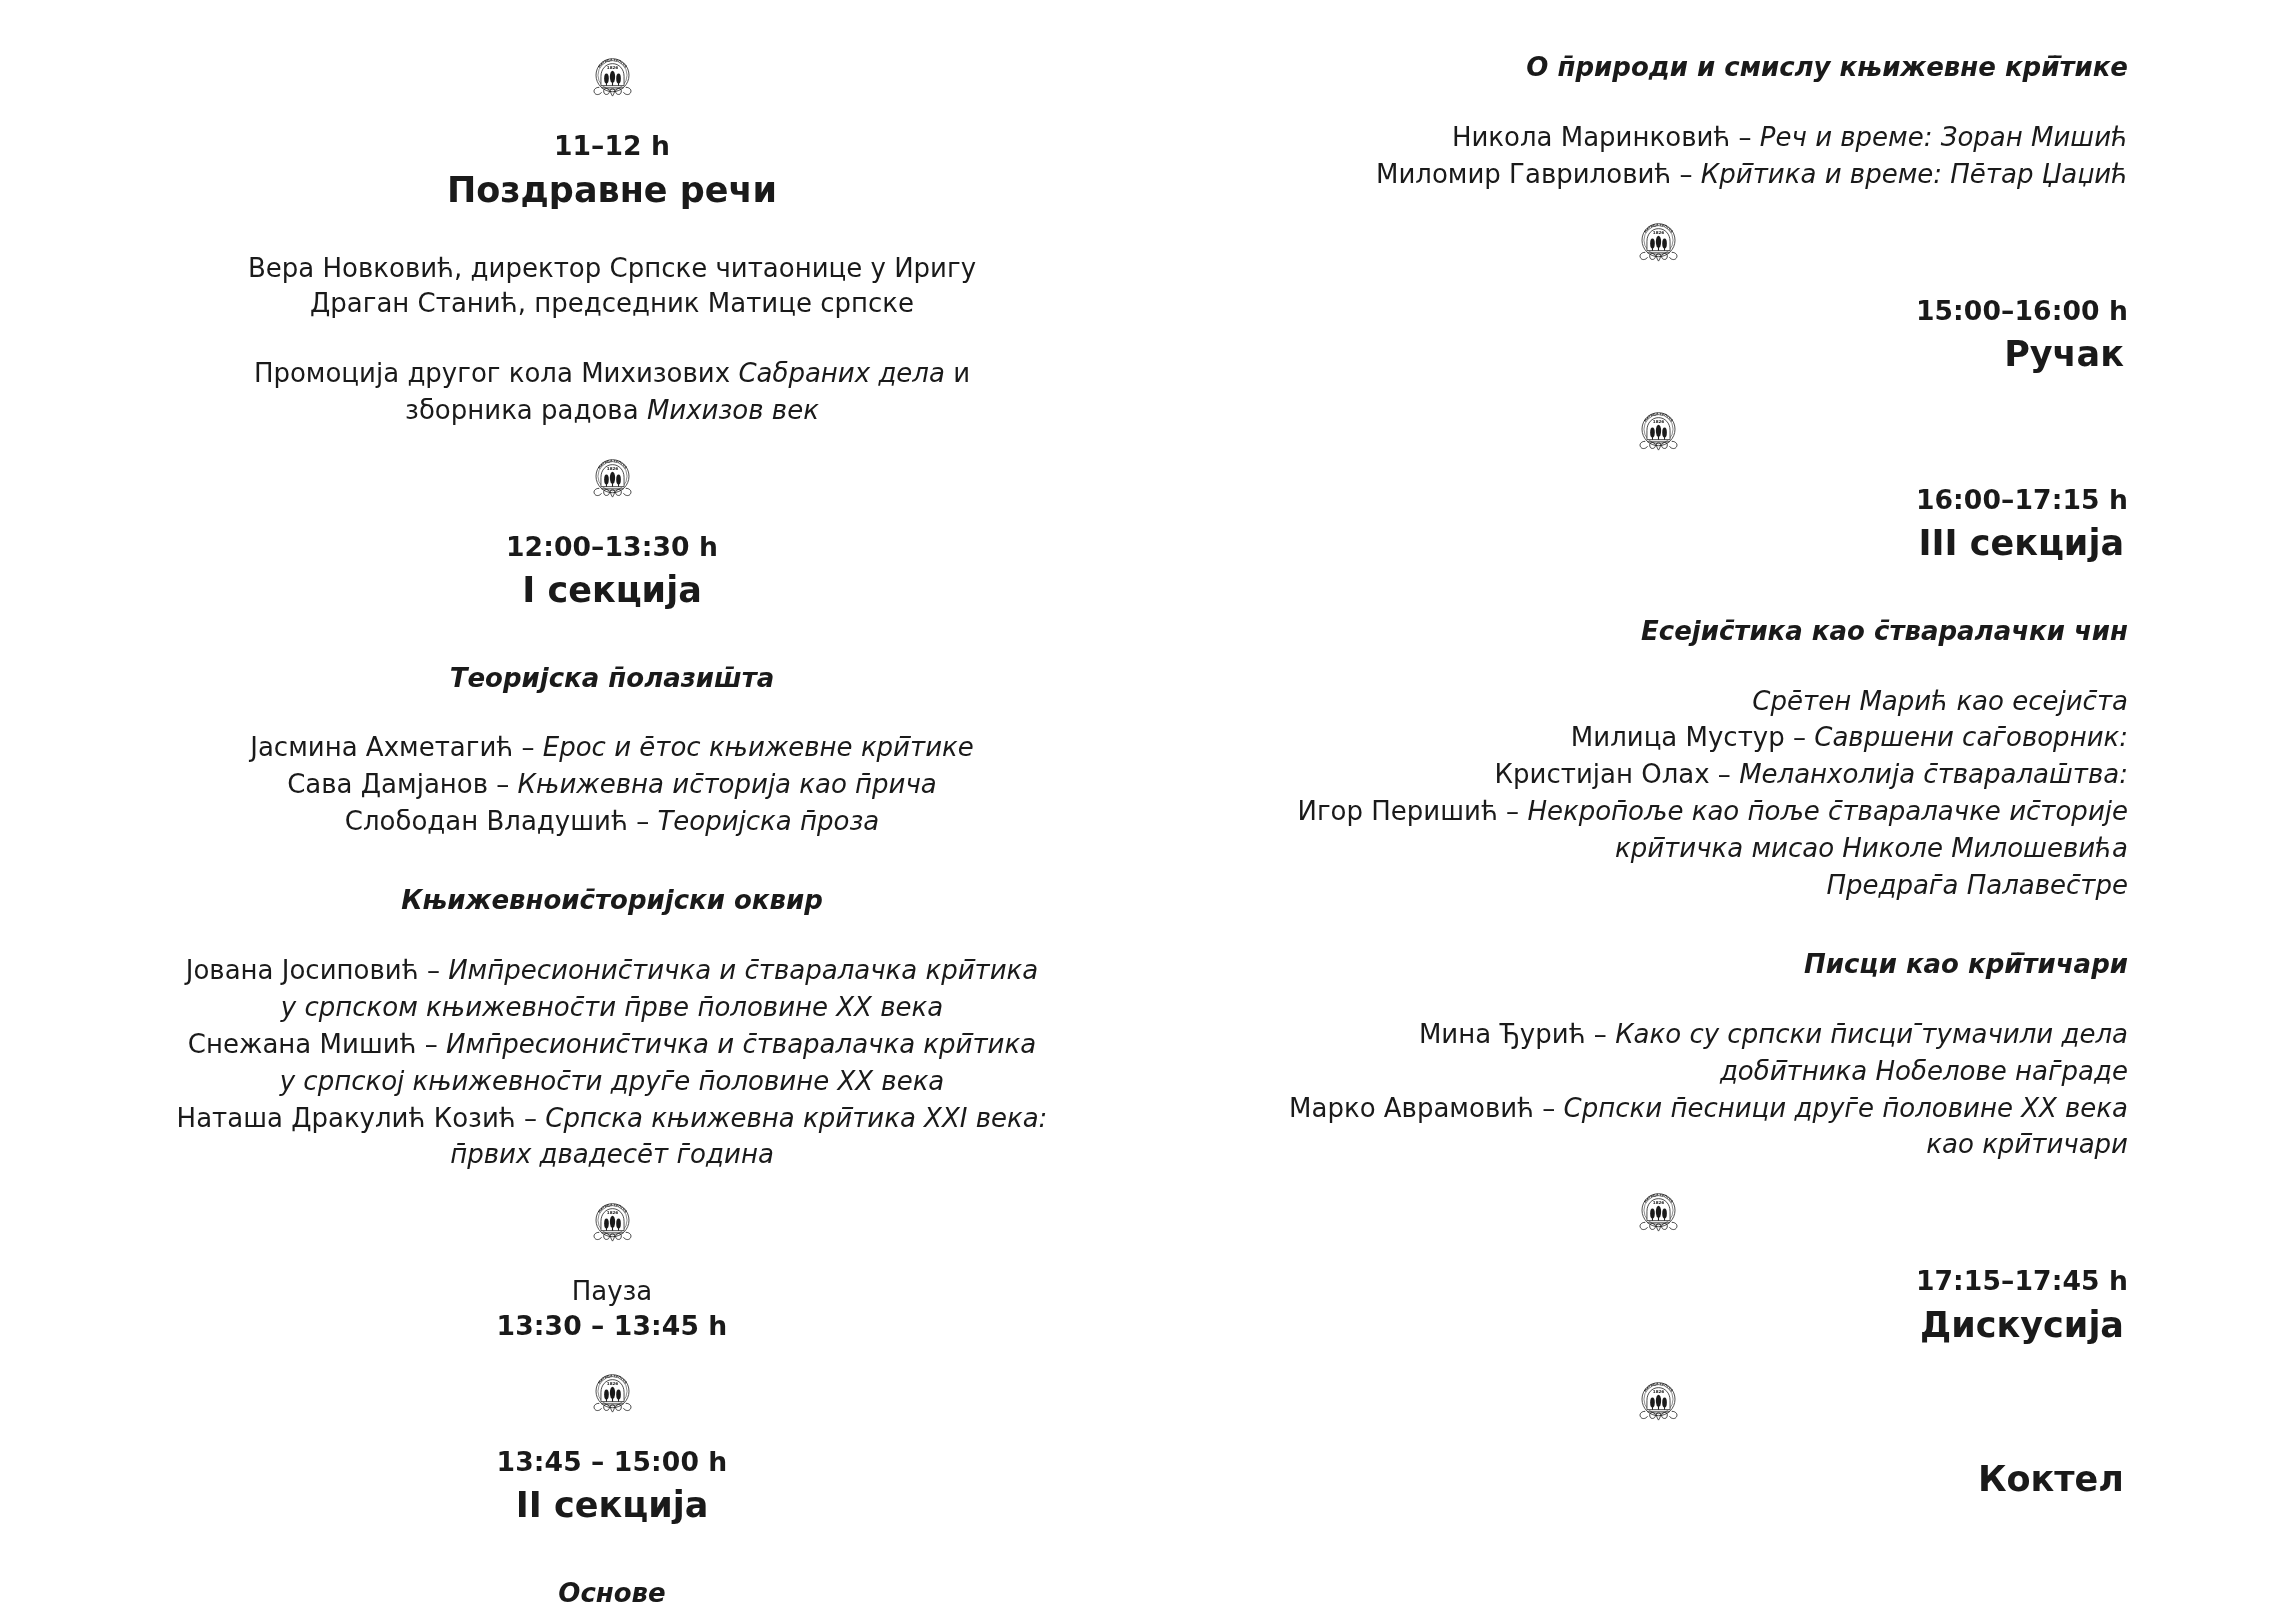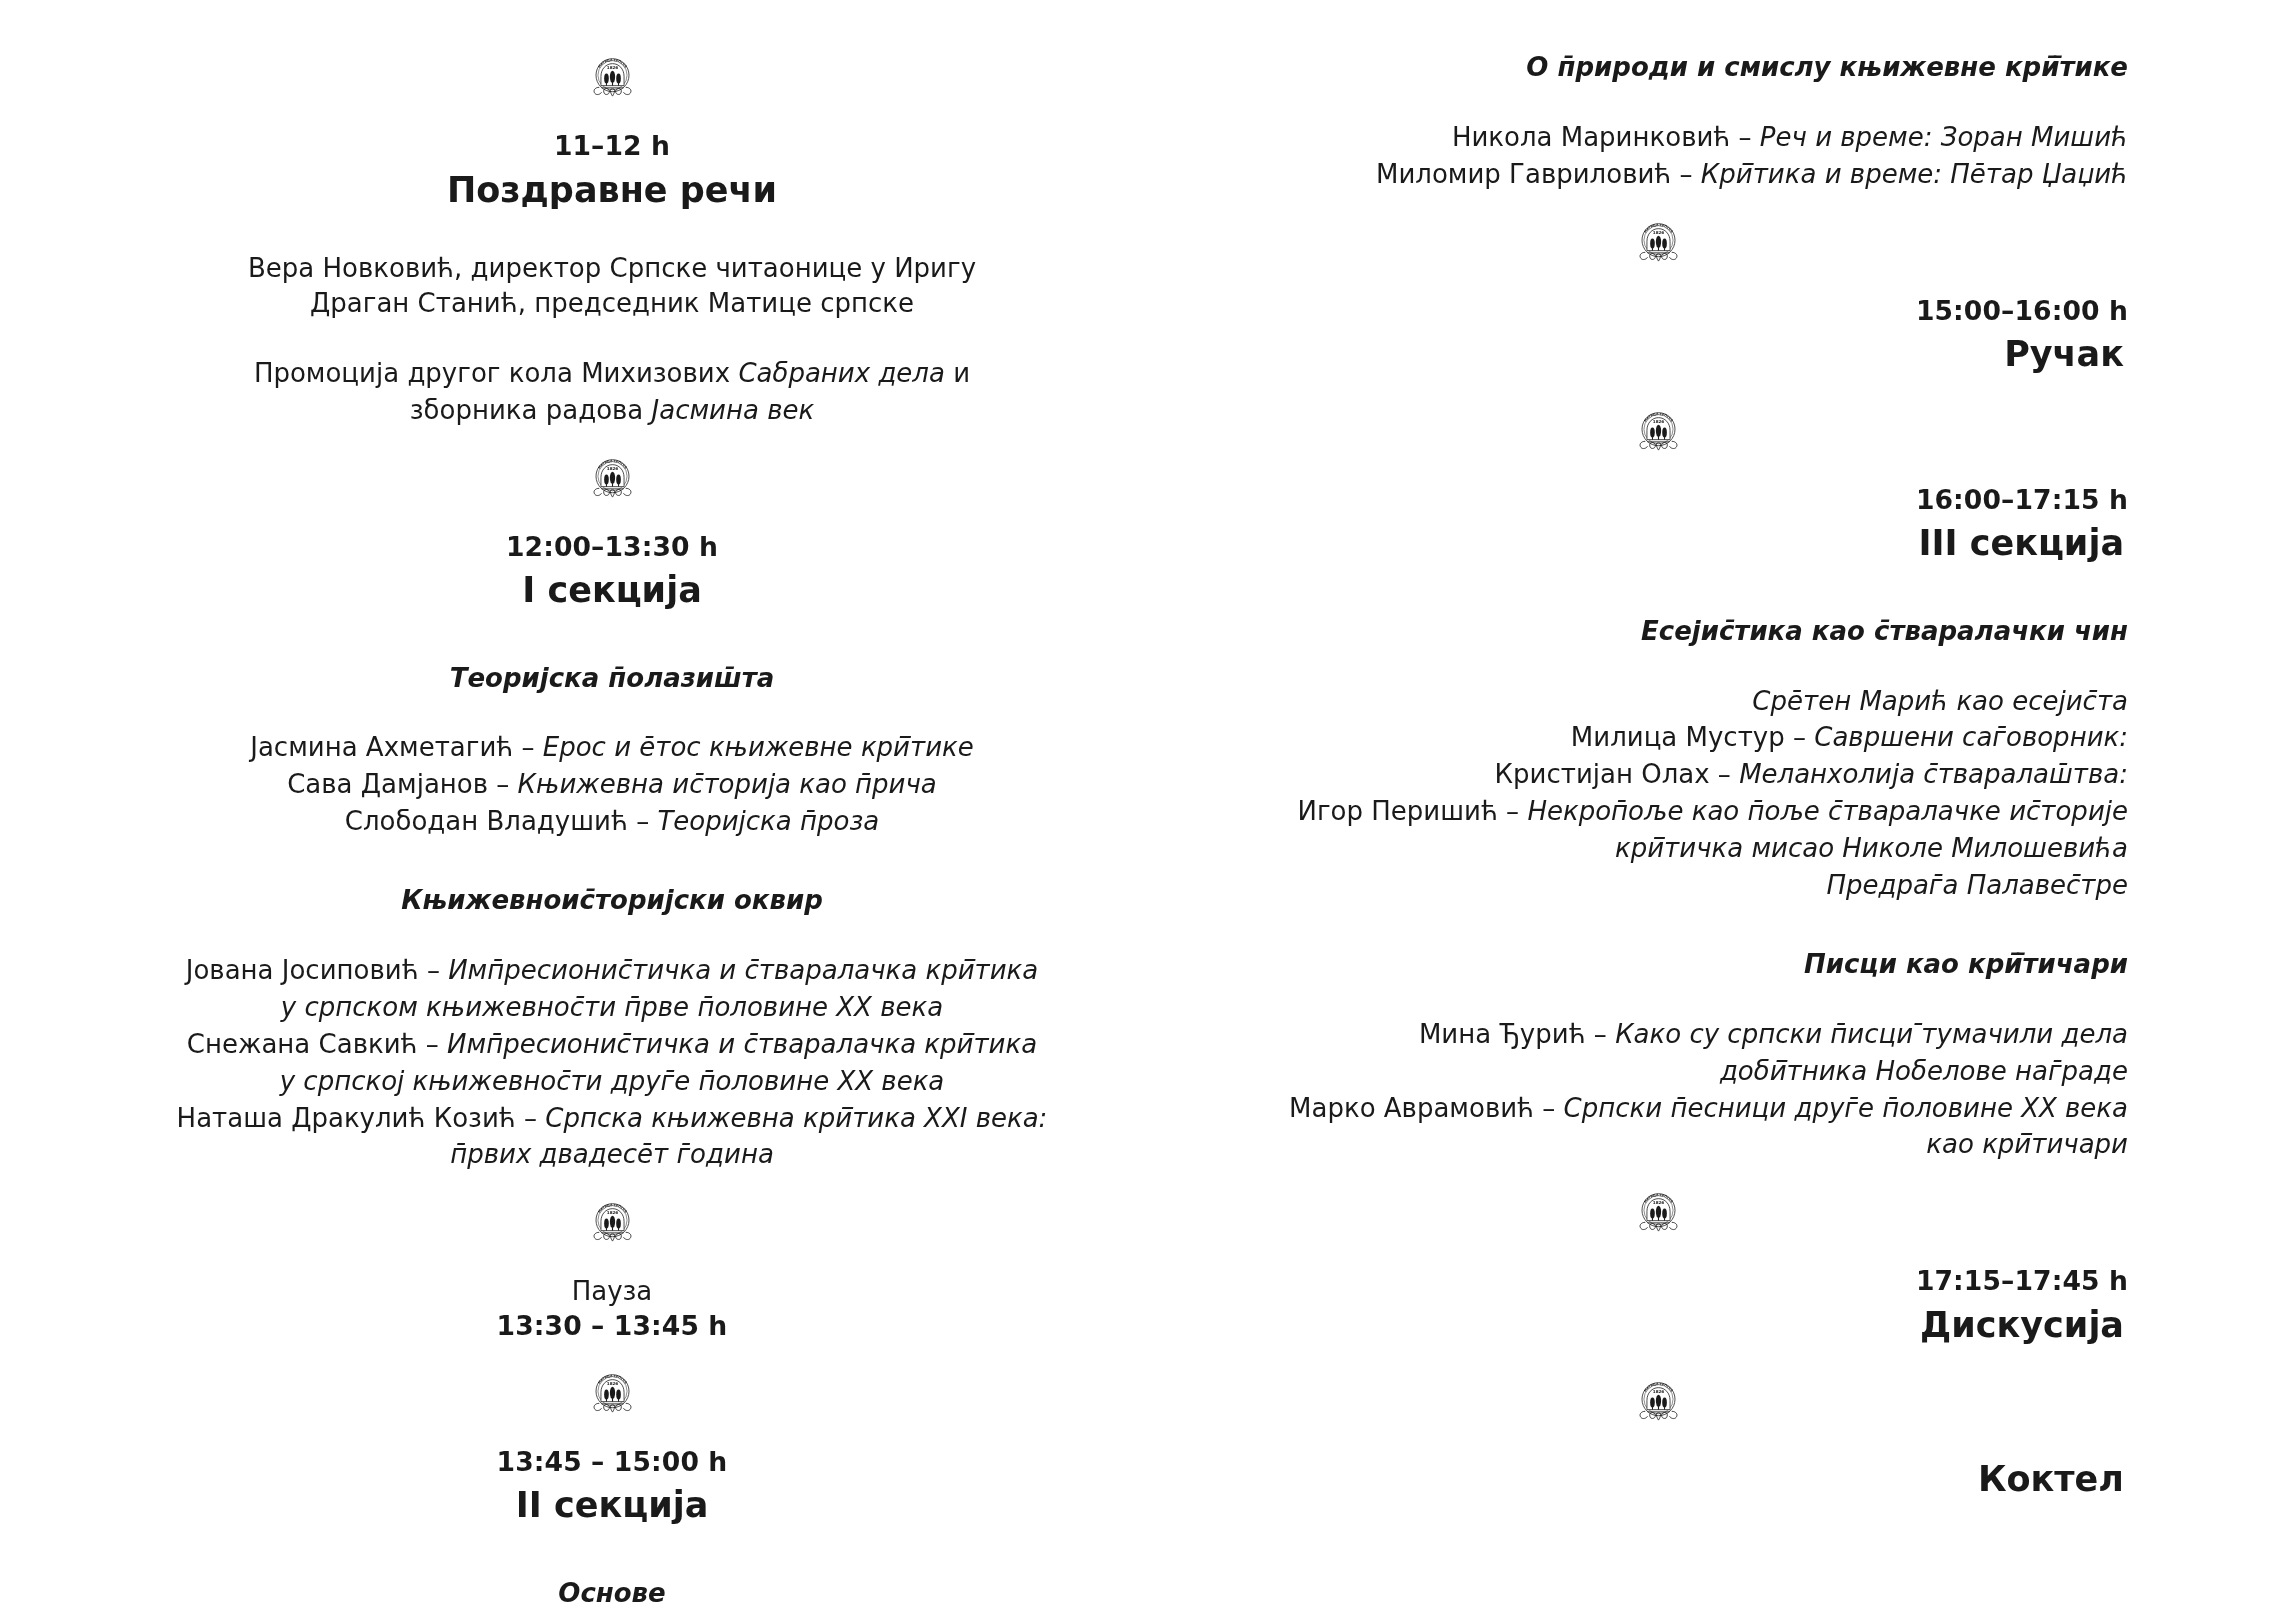--- a/index.html
+++ b/index.html
@@ -140,21 +140,21 @@
 
     <div class="block">
       <div class="plain">Вера Новковић, директор Српске читаонице у Иригу</div>
       <div class="plain">Драган Станић, председник Матице српске</div>
     </div>
 
     <div class="gap-m"></div>
 
     <div class="block">
       <div class="entry"><span>Промоција другог кола Михизових </span><em>Сабраних дела</em><span> и</span></div>
-      <div class="entry"><span>зборника радова </span><em>Јасмина век</em></div>
+      <div class="entry"><span>зборника радова </span><em>Михизов век</em></div>
     </div>
 
     <div class="gap-s"></div>
 
     <div class="orn-block">
       <span class="ornament">
         <svg viewBox="0 0 100 100" xmlns="http://www.w3.org/2000/svg" aria-hidden="true">
           <use href="#seal-master"></use>
         </svg>
       </span>
@@ -179,21 +179,21 @@
 
     <div class="gap-l"></div>
 
     <div class="section-title">Књижевноис̄торијски оквир</div>
 
     <div class="gap-m"></div>
 
     <div class="block">
       <div class="entry"><span>Јована Јосиповић – </span><em>Имп̄ресионис̄тичка и с̄тваралачка крӣ̄тика</em></div>
       <div class="entry"><em>у српском књижевнос̄ти п̄рве п̄оловине XX века</em></div>
-      <div class="entry"><span>Снежана Савкић – </span><em>Имп̄ресионис̄тичка и с̄тваралачка крӣ̄тика</em></div>
+      <div class="entry"><span>Снежана Мишић – </span><em>Имп̄ресионис̄тичка и с̄тваралачка крӣ̄тика</em></div>
       <div class="entry"><em>у српској књижевнос̄ти друг̄е п̄оловине XX века</em></div>
       <div class="entry"><span>Наташа Дракулић Козић – </span><em>Српска књижевна крӣ̄тика XXI века:</em></div>
       <div class="entry"><em>п̄рвих двадесе̄т г̄одина</em></div>
     </div>
 
     <div class="gap-s"></div>
 
     <div class="orn-block">
       <span class="ornament">
         <svg viewBox="0 0 100 100" xmlns="http://www.w3.org/2000/svg" aria-hidden="true">

